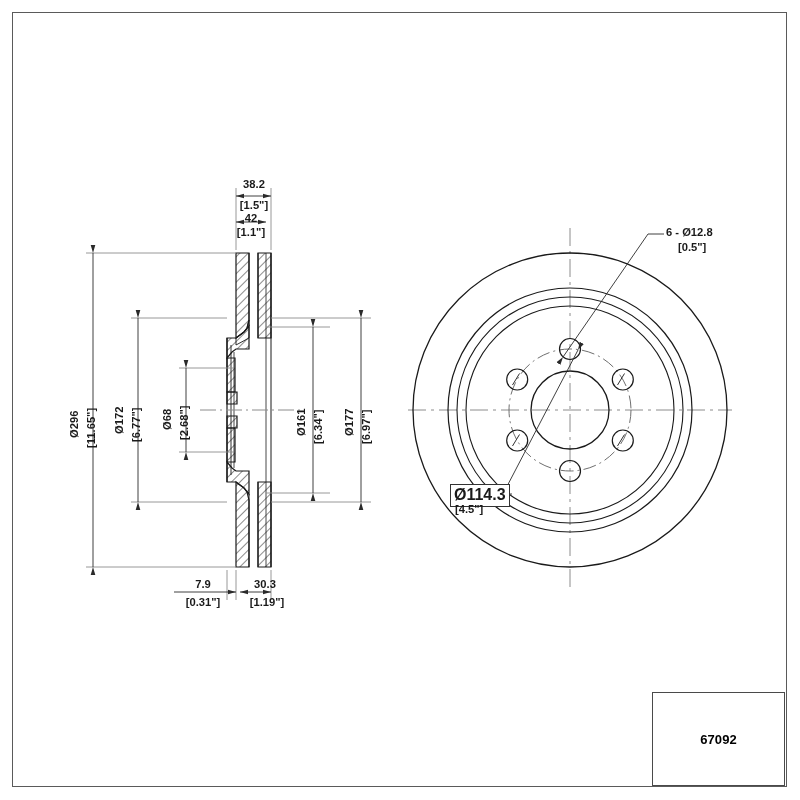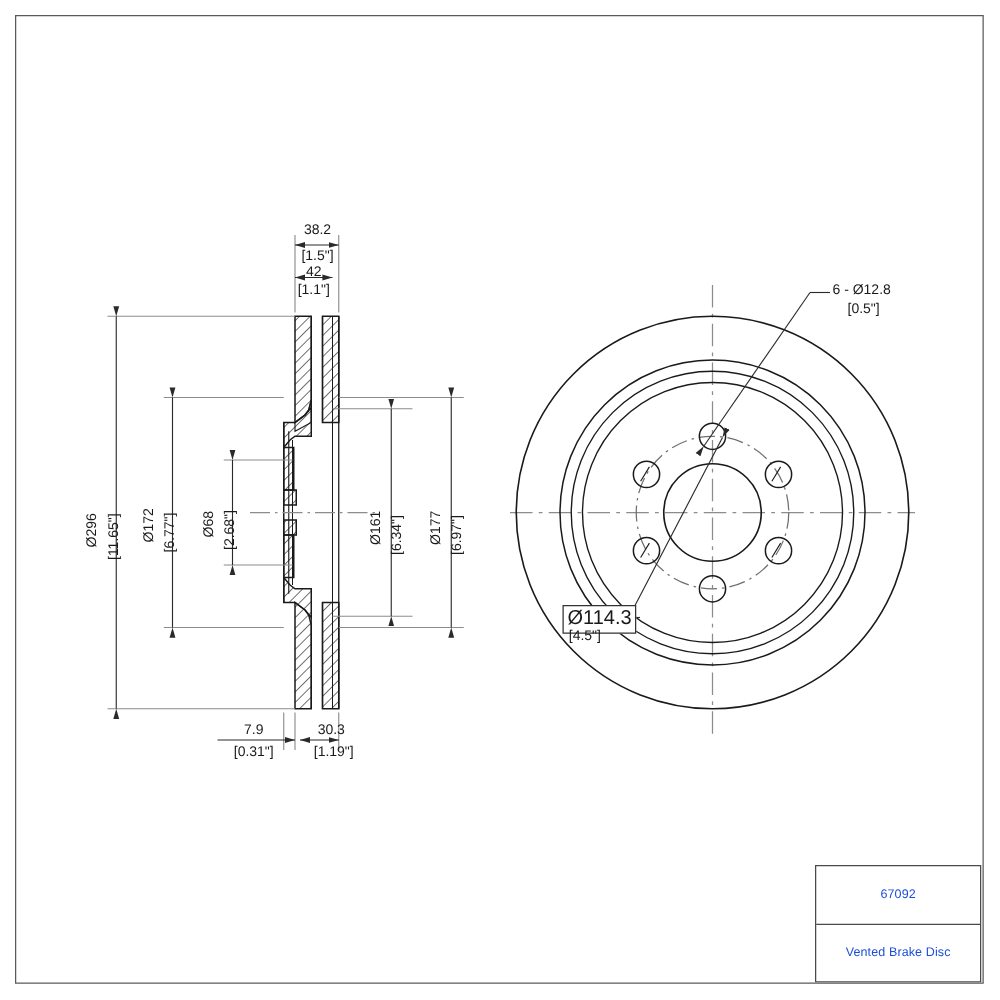--- a/index.html
+++ b/index.html
@@ -1,28 +1,28 @@
 <!DOCTYPE html>
 <html><head>
 <meta charset="utf-8">
 <style>
   html,body{margin:0;padding:0;background:#ffffff;}
   body{width:800px;height:800px;overflow:hidden;
        font-family:"Liberation Sans","DejaVu Sans",sans-serif;color:#1a1a1a;}
-  #sheet{position:relative;width:800px;height:663px;background:#fff;}
+  #sheet{position:relative;width:800px;height:663px;background:#fff;font-weight:bold;}
   #frame{position:absolute;left:12px;top:12px;width:775px;height:775px;
          border:1.4px solid #5a5a5a;box-sizing:border-box;}
   svg.draw{position:absolute;left:0;top:0;width:800px;height:800px;}
   
   #titleblock{position:absolute;left:652px;top:692px;width:133px;height:94px;
               border:1.3px solid #4a4a4a;box-sizing:border-box;background:#fff;
               display:flex;flex-direction:column;}
   #titleblock .tbrow{flex:1;display:flex;align-items:center;justify-content:center;
               border-bottom:1.1px solid #4a4a4a;box-sizing:border-box;
-              font-size:10px;letter-spacing:.1px;white-space:nowrap;color:#1d4ed8;}
+              font-size:13px;letter-spacing:.1px;white-space:nowrap;color:#000000;}
   #titleblock .tbrow:last-child{border-bottom:none;}
   .lbl{position:absolute;font-size:11.2px;line-height:1.18;color:#1a1a1a;
        white-space:pre;letter-spacing:0px;}
   .vlbl{position:absolute;font-size:11.2px;line-height:1.18;color:#1a1a1a;
        white-space:pre;transform-origin:left top;transform:rotate(-90deg);}
   .boxlbl{position:absolute;font-size:16px;line-height:1.18;
        border:1.1px solid #333;padding:1px 3px 1px 3px;background:#fff;white-space:pre;}
   .ctr{text-align:center;}
 </style>
 </head>
@@ -182,16 +182,15 @@
   <div class="lbl ctr" style="left:236px;top:596px;width:62px;">[1.19"]</div>
 
   <div class="lbl" style="left:666px;top:226px;">6 - Ø12.8</div>
   <div class="lbl" style="left:678px;top:241px;">[0.5"]</div>
 
   <div class="boxlbl" style="left:450px;top:484px;">Ø114.3</div>
   <div class="lbl" style="left:455px;top:503px;">[4.5"]</div>
 
   <div id="titleblock">
     <div class="tbrow">67092</div>
-    <div class="tbrow">Vented Brake Disc</div>
   </div>
 
 </div>
 
 </body></html>

